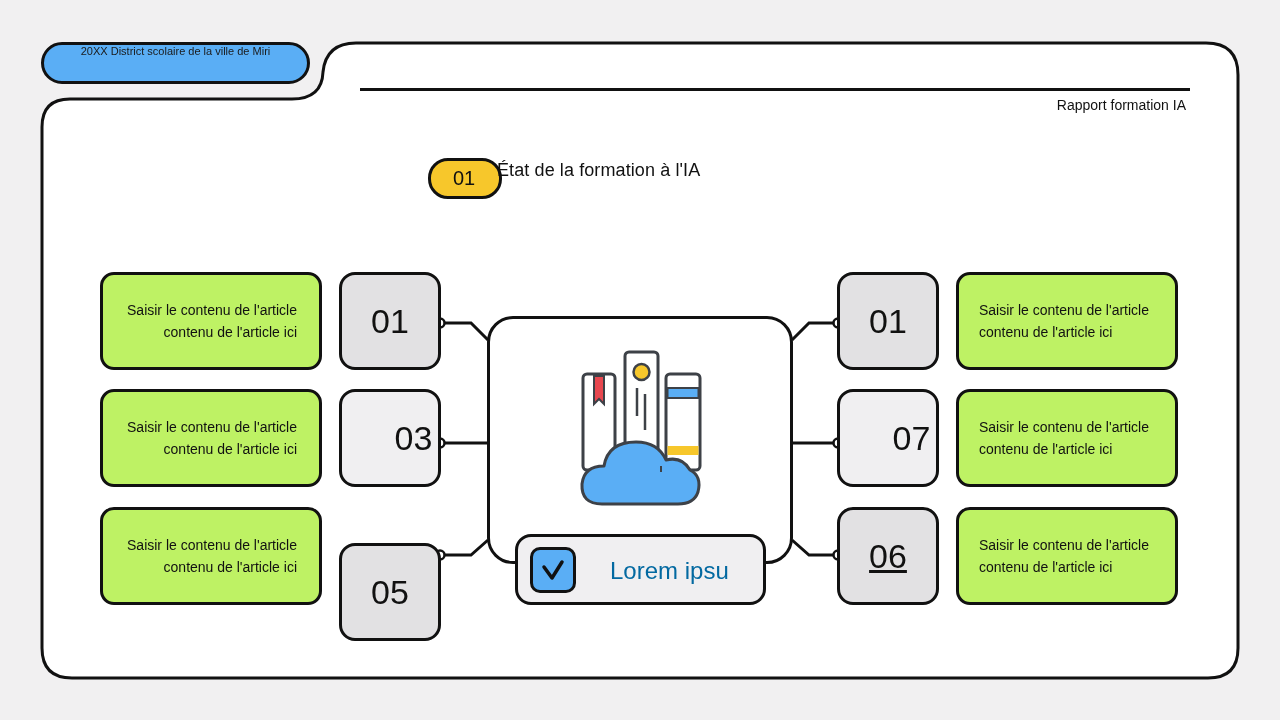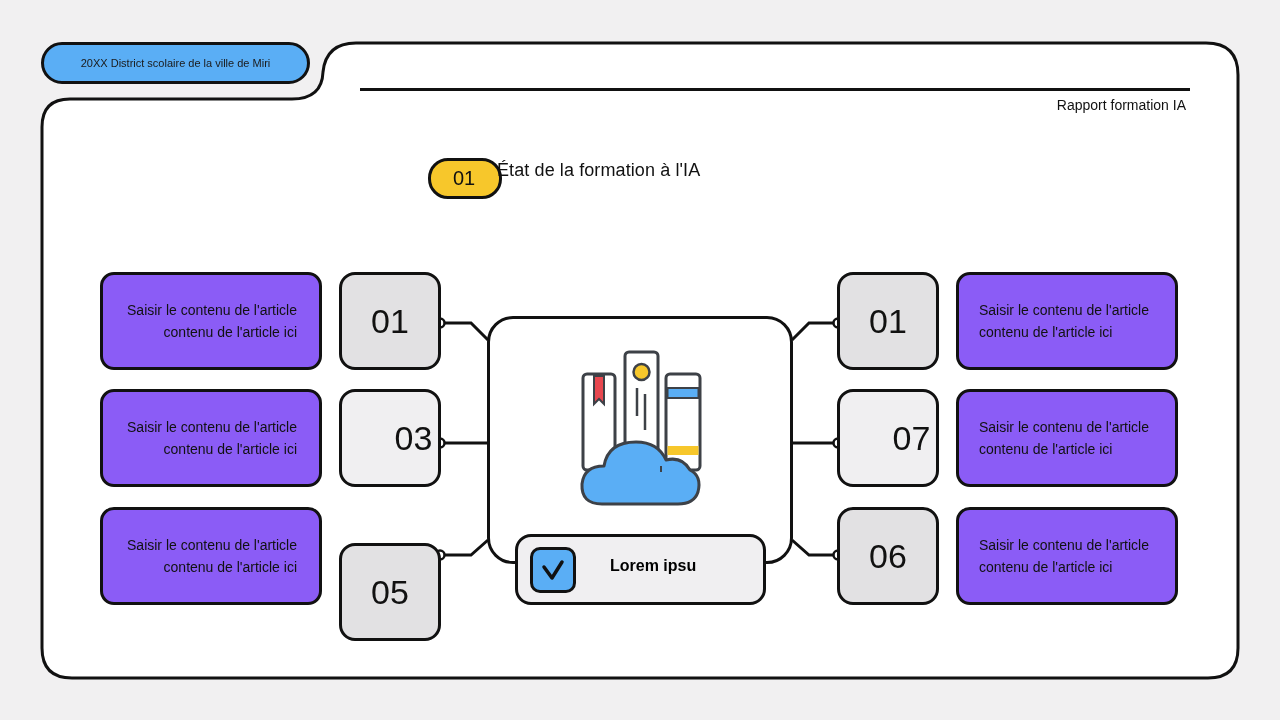--- a/index.html
+++ b/index.html
@@ -4,21 +4,21 @@
 <style>
   * { box-sizing: border-box; margin: 0; padding: 0; }
   html, body { width: 1280px; height: 720px; background: #f1f0f1; overflow: hidden; }
   body { position: relative; font-family: "Liberation Sans", "DejaVu Sans", sans-serif; color: #111; }
 
   .frame-svg { position: absolute; left: 0; top: 0; width: 1280px; height: 720px; }
 
   .district-pill {
     position: absolute; left: 41px; top: 42px; width: 269px; height: 42px;
     background: #5aaef5; border: 3px solid #111; border-radius: 21px;
-    display: flex; align-items: center; justify-content: center;
+    display: flex; align-items: flex-start; justify-content: center;
     font-size: 11px; color: #1a1a1a;
   }
 
   .report-title {
     position: absolute; right: 94px; top: 61px;
     font-size: 14px; color: #111; margin-top: 36px;
   }
   .report-rule {
     position: absolute; left: 360px; top: 88px; width: 830px; height: 3px; background: #111;
   }
@@ -29,21 +29,21 @@
     display: flex; align-items: center; justify-content: center;
     font-size: 20px; color: #111; padding-right: 2px;
   }
   .section-title {
     position: absolute; left: 497px; top: 160px;
     font-size: 18px; color: #111; letter-spacing: 0.1px;
   }
 
   .text-card {
     position: absolute; width: 222px; height: 98px;
-    background: #8b5cf6; border: 3px solid #111; border-radius: 14px;
+    background: #bef264; border: 3px solid #111; border-radius: 14px;
     display: flex; align-items: center;
     font-size: 14px; line-height: 22px; color: #111;
   }
   .text-card.left { justify-content: flex-end; text-align: right; padding-right: 22px; }
   .text-card.right { justify-content: flex-start; text-align: left; padding-left: 20px; }
 
   .num-box {
     position: absolute; width: 102px; height: 98px;
     border: 3px solid #111; border-radius: 16px;
     display: flex; align-items: center; justify-content: center;
@@ -62,21 +62,21 @@
   .lorem-bar {
     position: absolute; left: 515px; top: 534px; width: 251px; height: 71px;
     background: #f0eff1; border: 3px solid #111; border-radius: 16px;
   }
   .check-box {
     position: absolute; left: 12px; top: 10px; width: 46px; height: 46px;
     background: #5aaef5; border: 3px solid #111; border-radius: 10px;
     display: flex; align-items: center; justify-content: center;
   }
   .lorem-label {
-    position: absolute; left: 92px; top: 20px; font-size: 16px; color: #000000; font-weight: bold;
+    position: absolute; left: 92px; top: 20px; font-size: 24px; color: #0369a1;
   }
 </style>
 </head>
 <body>
 
 <svg class="frame-svg" viewBox="0 0 1280 720">
 
   <path d="M 70 99
            L 292 99
            Q 322 99 323 72
@@ -170,21 +170,21 @@
 <div class="num-box light" style="left:837px; top:389px;">
   <span>07</span>
 </div>
 <div class="text-card right" style="left:956px; top:389px;">
   <div>
       <div>Saisir le contenu de l'article</div>
       <div>contenu de l'article ici</div>
     </div>
 </div>
 
-<div class="num-box dark" style="left:837px; top:507px;">
+<div class="num-box dark" style="left:837px; top:507px;text-decoration:underline;">
   <span>06</span>
 </div>
 <div class="text-card right" style="left:956px; top:507px;">
   <div>
       <div>Saisir le contenu de l'article</div>
       <div>contenu de l'article ici</div>
     </div>
 </div>
 
 <div class="center-card"></div>

